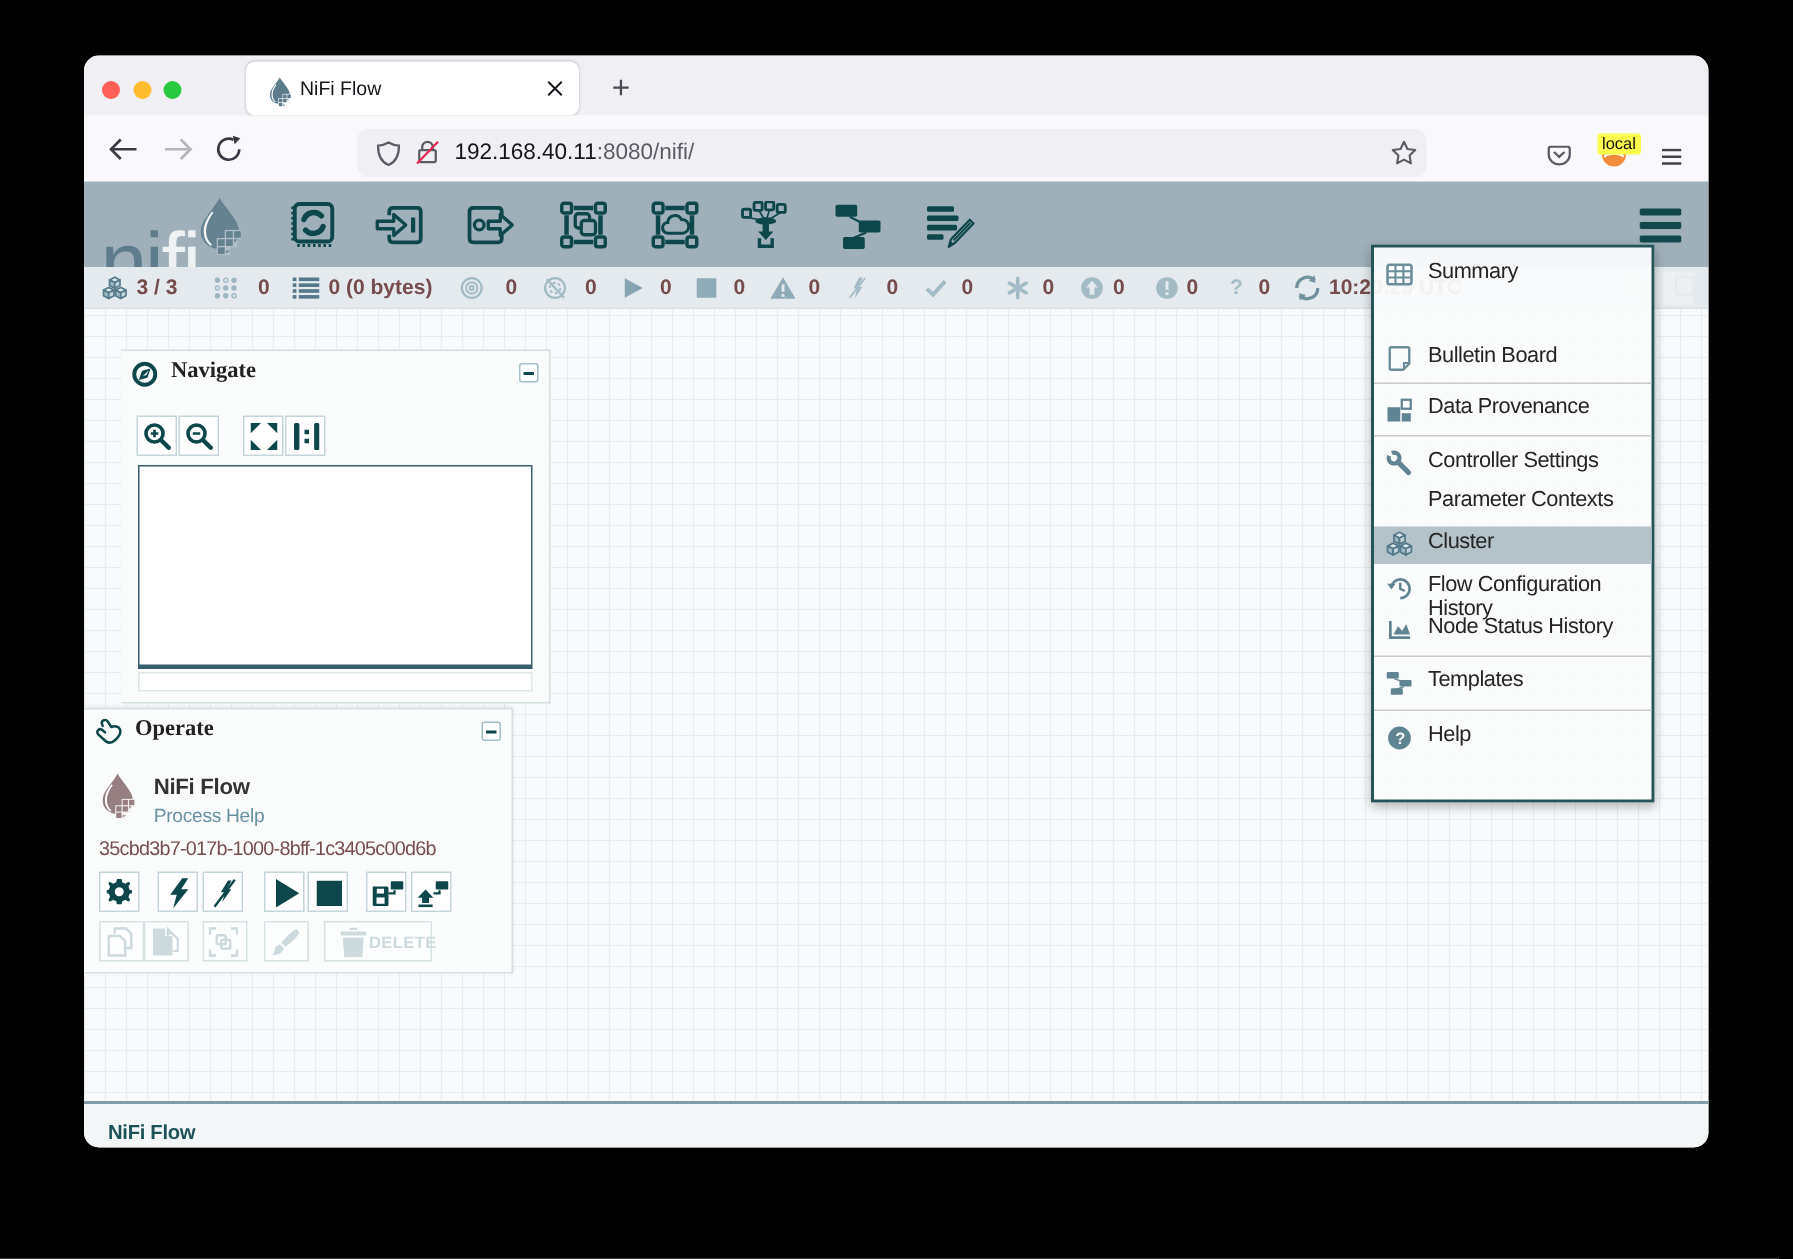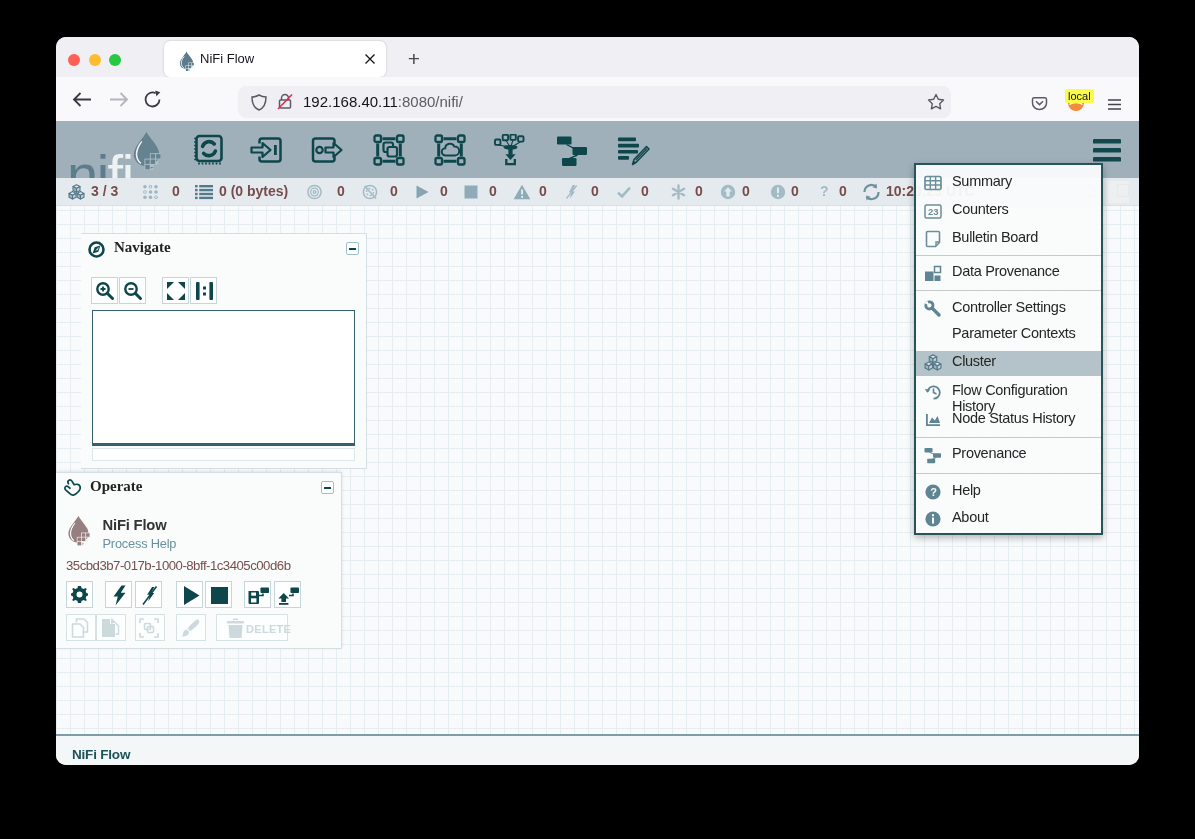--- a/index.html
+++ b/index.html
@@ -516,27 +516,20 @@
     </div>
 
   <div id="menu">
     <div class="mi" style="top:4px">
         <svg class="ic" width="18" height="18" viewBox="0 0 18 18">
           <rect x="1" y="2.5" width="16" height="13" rx="1.5" stroke="#6b8e9b" stroke-width="1.7" fill="none"></rect>
           <path d="M1 6.8 H17 M1 11 H17 M6.3 2.5 V15.5 M11.6 2.5 V15.5" stroke="#6b8e9b" stroke-width="1.4"></path>
         </svg>
         <span class="txt">Summary</span>
       </div>
-    <div class="mi" style="top:32px">
-        <svg class="ic" style="top:7px" width="18" height="15" viewBox="0 0 18 15">
-          <rect x="1" y="1" width="16" height="13" rx="1.5" stroke="#6b8e9b" stroke-width="1.5" fill="none"></rect>
-          <text x="4" y="11" font-size="9.5" font-weight="bold" fill="#6b8e9b" font-family="Liberation Sans">23</text>
-        </svg>
-        <span class="txt">Counters</span>
-      </div>
     <div class="mi" style="top:60px">
         <svg class="ic" width="18" height="18" viewBox="0 0 18 18">
           <path d="M3.5 1.5 H14.5 Q15.5 1.5 15.5 2.5 V12.5 L11.5 16.5 H3.5 Q2.5 16.5 2.5 15.5 V2.5 Q2.5 1.5 3.5 1.5 Z" stroke="#6b8e9b" stroke-width="1.6" fill="none" stroke-linejoin="round"></path>
           <path d="M15.5 12 H12 V16.2" stroke="#6b8e9b" stroke-width="1.4" fill="none"></path>
         </svg>
         <span class="txt">Bulletin Board</span>
       </div>
     <div class="mdiv" style="top:90px"></div>
     <div class="mi" style="top:94px">
         <svg class="ic" width="18" height="18" viewBox="0 0 18 18">
@@ -595,32 +588,24 @@
     <div class="mdiv" style="top:272px"></div>
     <div class="mi" style="top:276px">
         <svg class="ic" style="top:6px" width="18" height="17" viewBox="0 0 18 17">
           <g fill="#5f8492">
             <rect x="0.5" y="1" width="8" height="4.4" rx="0.8"></rect>
             <rect x="9" y="6.3" width="8" height="4.4" rx="0.8"></rect>
             <rect x="3.2" y="11.8" width="8" height="4.4" rx="0.8"></rect>
           </g>
           <path d="M5.5 5.4 L10.5 7.3 M12 10.7 L7 12.5" stroke="#5f8492" stroke-width="0.9"></path>
         </svg>
-        <span class="txt">Provenance</span>
+        <span class="txt">Templates</span>
       </div>
     <div class="mdiv" style="top:308px"></div>
     <div class="mi" style="top:313px">
         <svg class="ic" width="18" height="18" viewBox="0 0 18 18">
           <circle cx="9" cy="9" r="7.6" fill="#5f8492"></circle>
           <text x="6.2" y="13" font-size="11" font-weight="bold" fill="#fbfcfc" font-family="Liberation Sans">?</text>
         </svg>
         <span class="txt">Help</span>
       </div>
-    <div class="mi" style="top:340px">
-        <svg class="ic" width="18" height="18" viewBox="0 0 18 18">
-          <circle cx="9" cy="9" r="7.6" fill="#5f8492"></circle>
-          <rect x="8" y="7.5" width="2" height="6" fill="#fbfcfc"></rect>
-          <rect x="8" y="4.2" width="2" height="2" fill="#fbfcfc"></rect>
-        </svg>
-        <span class="txt">About</span>
-      </div>
   </div>
 </div>
 
 </body></html>

